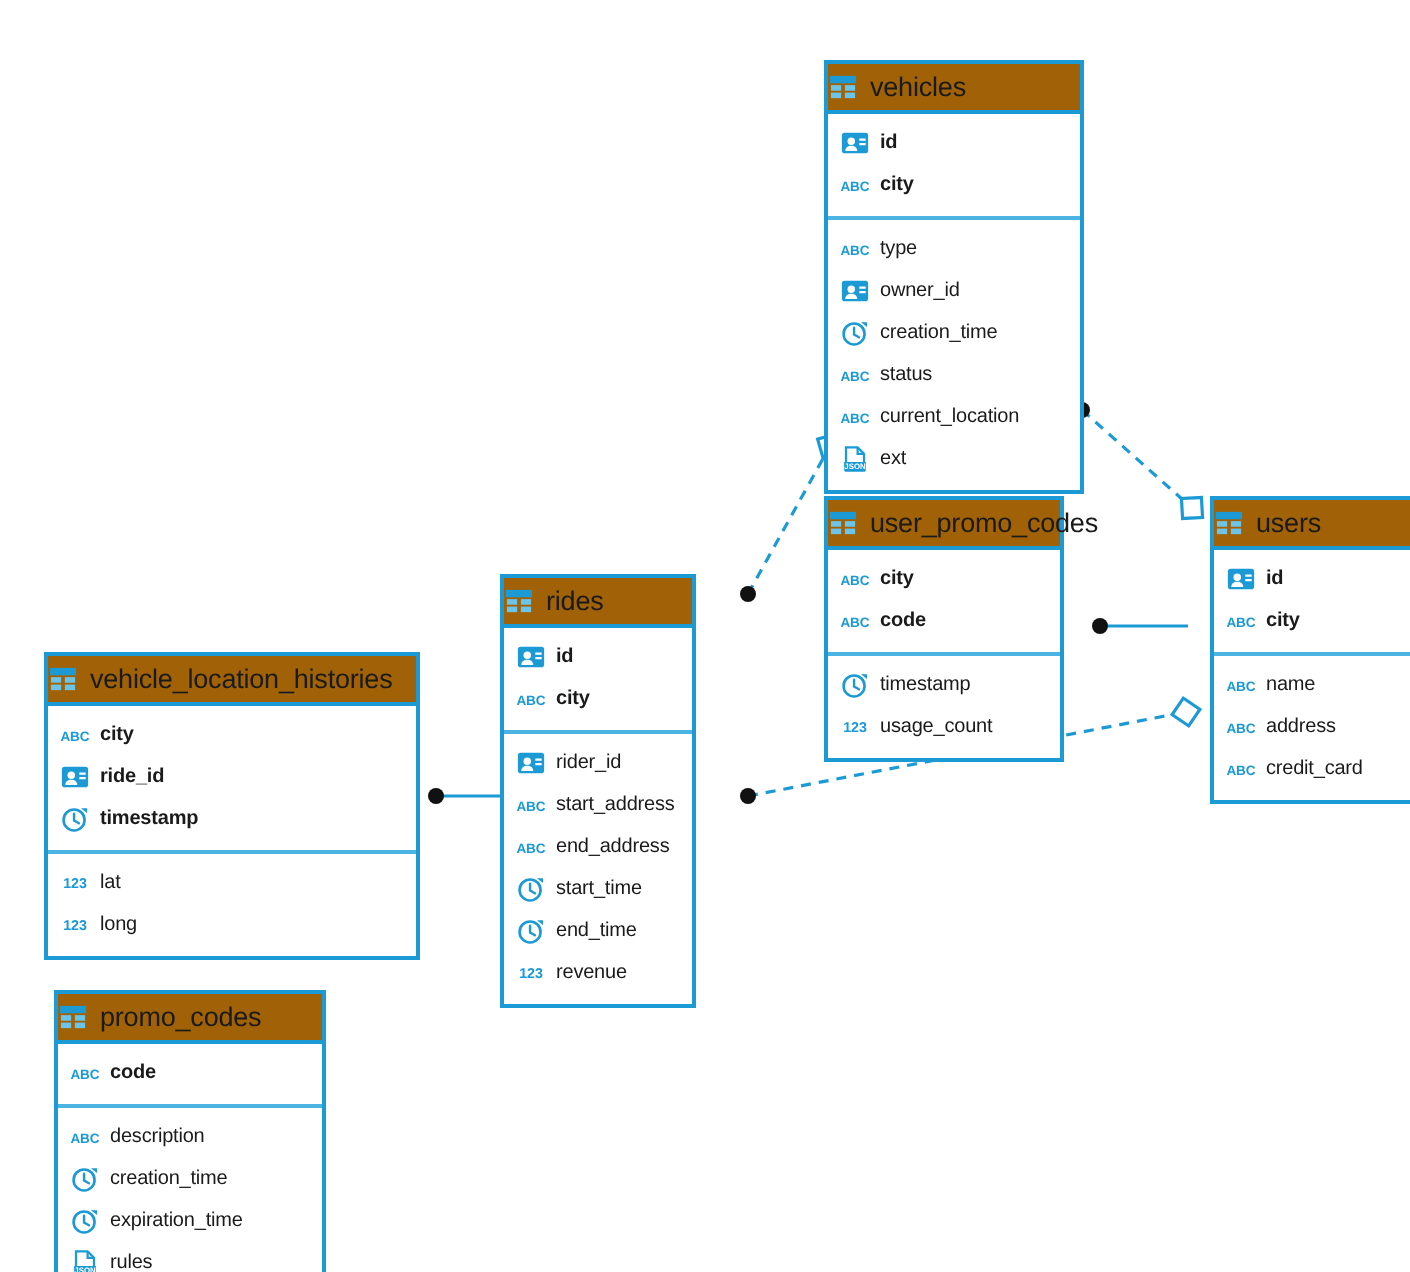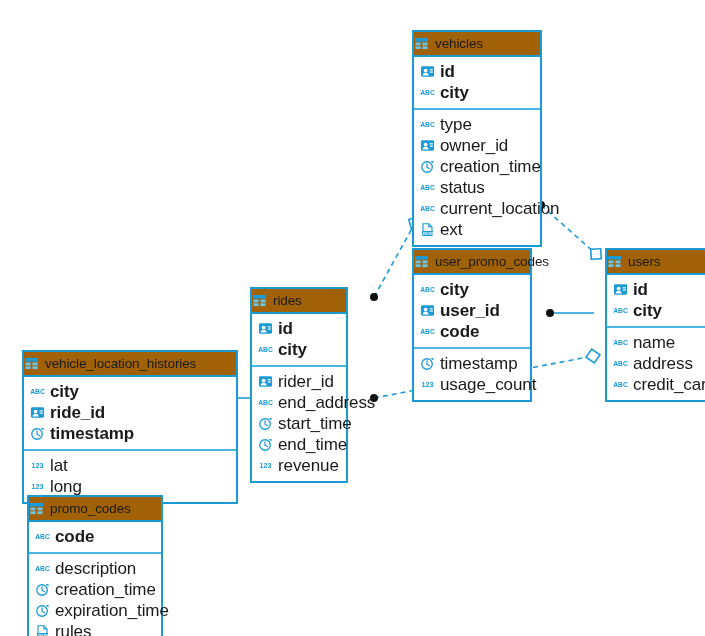--- a/index.html
+++ b/index.html
@@ -58,21 +58,21 @@
     border-top: 2px solid #4bb4e2;
   }
   .field {
     display: flex;
     align-items: center;
     gap: 5px;
     padding: 1.5px 6px 1.5px 6px;
     height: 18px;
   }
   .field-name {
-    font-size: 17px;
+    font-size: 10px;
     color: #1a1a1a;
     white-space: nowrap;
     letter-spacing: -0.1px;
   }
   .field.key .field-name {
     font-weight: bold;
   }
   .ficon {
     width: 15px;
     height: 15px;
@@ -83,21 +83,21 @@
     width: 15px;
     height: 13px;
     flex: 0 0 15px;
     display: block;
   }
   
   #ent-vehicles            { left: 412px; top: 30px;  width: 130px; }
   #ent-user_promo_codes    { left: 412px; top: 248px; width: 120px; }
   #ent-users               { left: 594px; top: 248px; width: 116px; margin-left: 11px;  }
   #ent-rides               { left: 250px; top: 287px; width: 98px; }
-  #ent-vlh                 { left: 22px;  top: 350px; width: 216px; }
+  #ent-vlh                 { left: 22px;  top: 326px; width: 188px; }
   #ent-promo_codes         { left: 27px;  top: 495px; width: 136px; }
 </style>
 </head>
 <body>
 
 <div id="diagram-canvas">
 
   <svg id="links-layer" viewBox="0 0 705 636" width="705" height="636">
       <g>
         <line x1="374" y1="297" x2="415" y2="223" stroke="#1b9ad6" stroke-width="1.6" stroke-dasharray="5 4"></line>
@@ -215,30 +215,20 @@
     </div>
     <div class="field-group">
       <div class="field key">
         <svg class="ficon" viewBox="0 0 16 16">
           <text x="8" y="11" font-family="'Liberation Sans', sans-serif" font-size="7.2" font-weight="bold" fill="#1b9ad6" text-anchor="middle">ABC</text>
         </svg>
         <span class="field-name">city</span>
       </div>
       <div class="field key">
         <svg class="ficon" viewBox="0 0 16 16">
-          <rect x="1" y="2.5" width="14" height="11" rx="1.5" fill="#1b9ad6"></rect>
-          <circle cx="6" cy="7" r="2" fill="#ffffff"></circle>
-          <path d="M2.8 12.2c0-1.8 1.5-2.8 3.2-2.8s3.2 1 3.2 2.8z" fill="#ffffff"></path>
-          <rect x="10.3" y="5.6" width="3.4" height="1.2" fill="#ffffff"></rect>
-          <rect x="10.3" y="8" width="3.4" height="1.2" fill="#ffffff"></rect>
-        </svg>
-        <span class="field-name">user_id</span>
-      </div>
-      <div class="field key">
-        <svg class="ficon" viewBox="0 0 16 16">
           <text x="8" y="11" font-family="'Liberation Sans', sans-serif" font-size="7.2" font-weight="bold" fill="#1b9ad6" text-anchor="middle">ABC</text>
         </svg>
         <span class="field-name">code</span>
       </div>
     </div>
     <div class="field-group">
       <div class="field">
         <svg class="ficon" viewBox="0 0 16 16">
           <circle cx="7.5" cy="8.5" r="5.6" fill="none" stroke="#1b9ad6" stroke-width="1.4"></circle>
           <path d="M7.5 5.2v3.6l2.6 1.5" fill="none" stroke="#1b9ad6" stroke-width="1.3" stroke-linecap="round"></path>
@@ -338,20 +328,26 @@
     <div class="field-group">
       <div class="field">
         <svg class="ficon" viewBox="0 0 16 16">
           <rect x="1" y="2.5" width="14" height="11" rx="1.5" fill="#1b9ad6"></rect>
           <circle cx="6" cy="7" r="2" fill="#ffffff"></circle>
           <path d="M2.8 12.2c0-1.8 1.5-2.8 3.2-2.8s3.2 1 3.2 2.8z" fill="#ffffff"></path>
           <rect x="10.3" y="5.6" width="3.4" height="1.2" fill="#ffffff"></rect>
           <rect x="10.3" y="8" width="3.4" height="1.2" fill="#ffffff"></rect>
         </svg>
         <span class="field-name">rider_id</span>
+      </div>
+      <div class="field">
+        <svg class="ficon" viewBox="0 0 16 16">
+          <text x="8" y="11" font-family="'Liberation Sans', sans-serif" font-size="7.2" font-weight="bold" fill="#1b9ad6" text-anchor="middle">ABC</text>
+        </svg>
+        <span class="field-name">start_address</span>
       </div>
       <div class="field">
         <svg class="ficon" viewBox="0 0 16 16">
           <text x="8" y="11" font-family="'Liberation Sans', sans-serif" font-size="7.2" font-weight="bold" fill="#1b9ad6" text-anchor="middle">ABC</text>
         </svg>
         <span class="field-name">end_address</span>
       </div>
       <div class="field">
         <svg class="ficon" viewBox="0 0 16 16">
           <circle cx="7.5" cy="8.5" r="5.6" fill="none" stroke="#1b9ad6" stroke-width="1.4"></circle>

